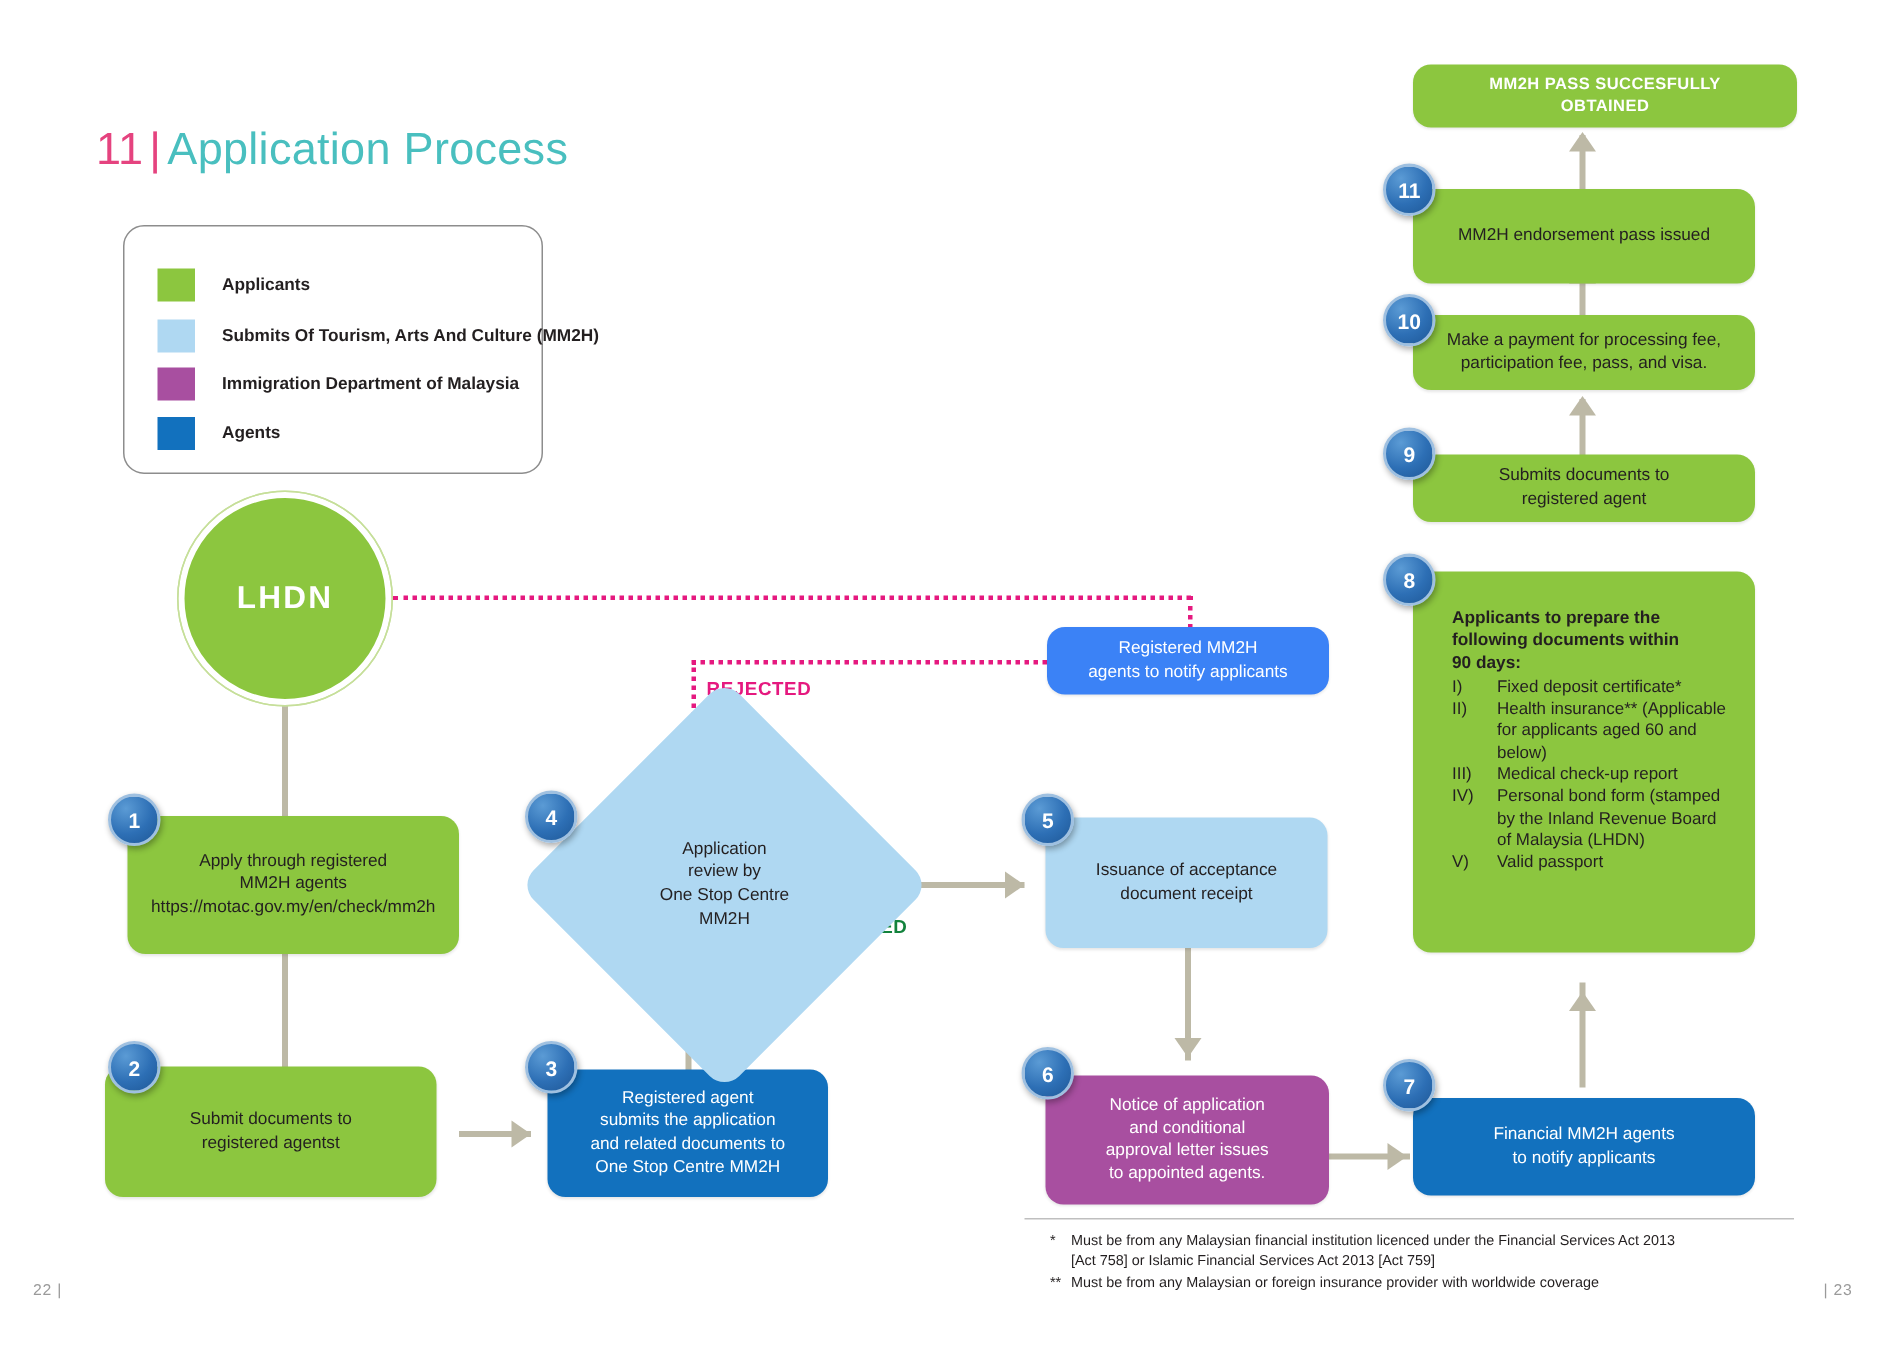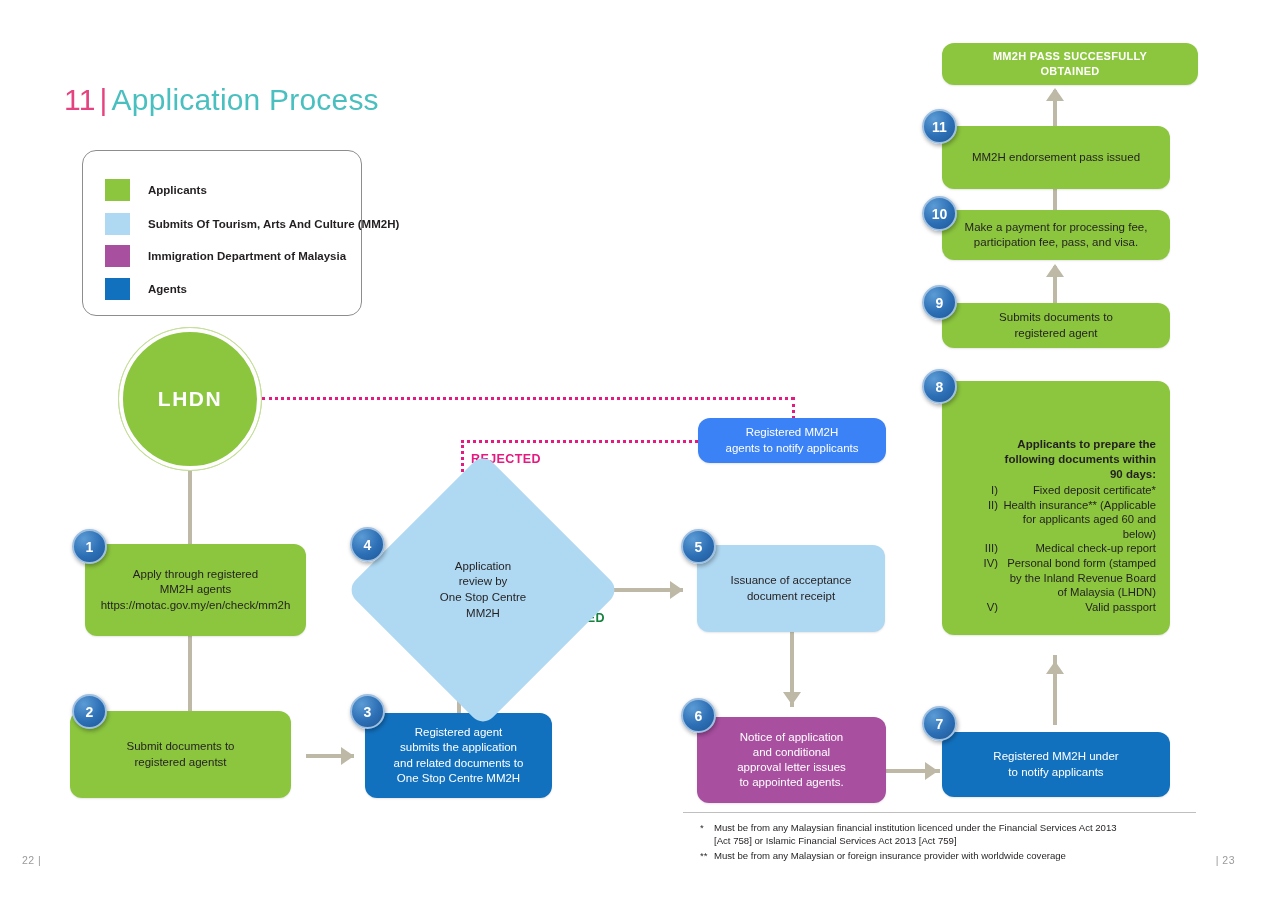--- a/index.html
+++ b/index.html
@@ -152,23 +152,22 @@
   #lbl-rejected { color: #E5197F; }
 
   
   #node8 {
     position: absolute;
     left: 942px; top: 381px;
     width: 228px; height: 254px;
     border-radius: 12px;
     background: #8CC63F;
     color: #231F20;
-    padding: 56px 14px 10px 26px;
+    padding: 24px 14px 10px 26px;
     box-shadow: 0 1px 2px rgba(0,0,0,.10);
-    text-align: right;
   }
   #node8 .hdr {
     font-size: 11.5px; font-weight: bold; line-height: 1.31;
     margin-bottom: 1px;
   }
   #node8 ol { list-style: none; margin: 0; padding: 0; }
   #node8 li {
     font-size: 11.3px; line-height: 1.29;
     display: flex;
   }
@@ -339,21 +338,21 @@
       <div>Notice of application</div>
       <div>and conditional</div>
       <div>approval letter issues</div>
       <div>to appointed agents.</div>
     </div>
   </div>
 
   <div class="badge" style="left:922px; top:706px">7</div>
   <div class="node blue light" style="left:942px; top:732px; width:228px; height:65px">
     <div>
-      <div>Registered MM2H under</div>
+      <div>Financial MM2H agents</div>
       <div>to notify applicants</div>
     </div>
   </div>
 
   <div class="badge" style="left:922px; top:369px">8</div>
   <div id="node8">
     <div class="hdr">
       <div>Applicants to prepare the</div>
       <div>following documents within</div>
       <div>90 days:</div>

